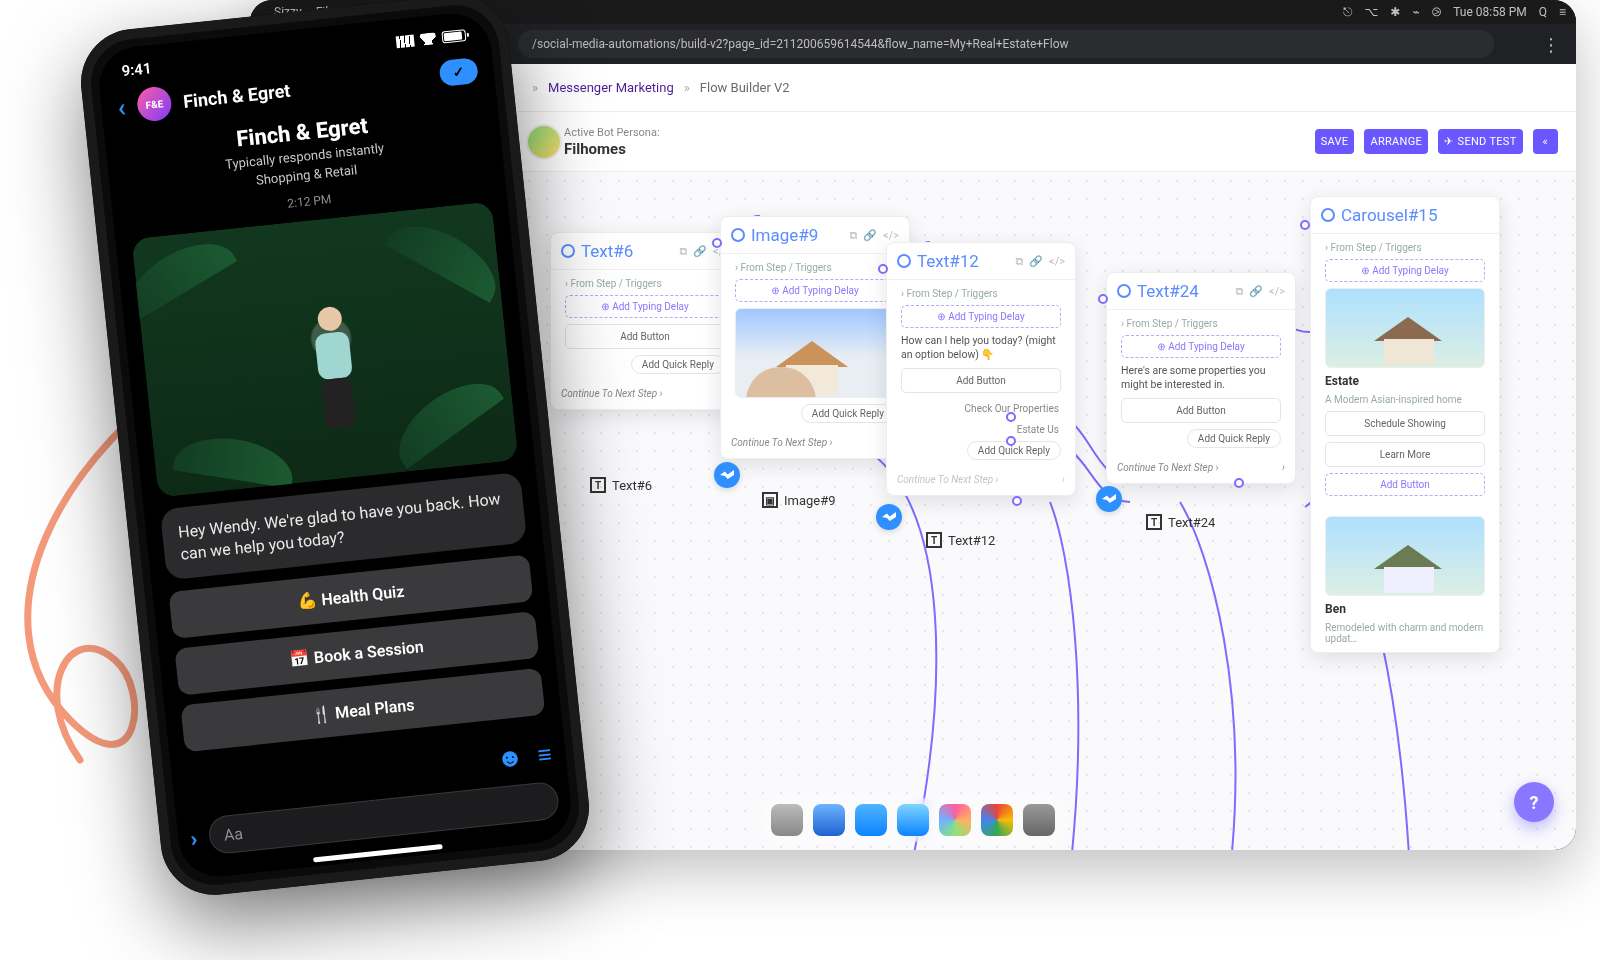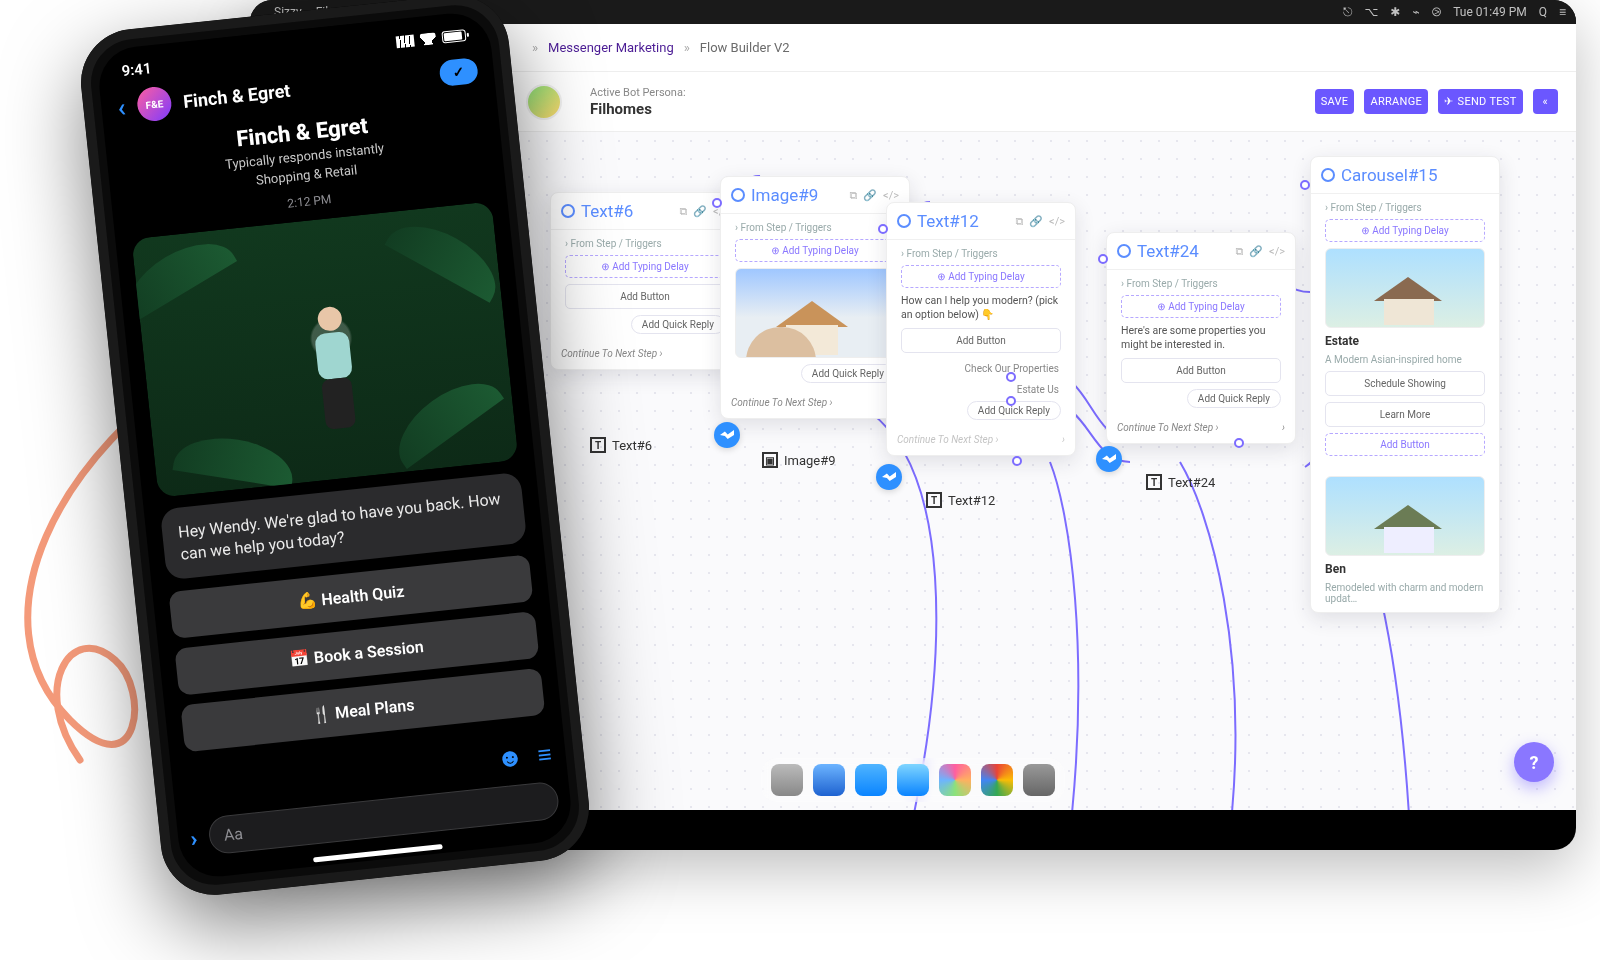--- a/index.html
+++ b/index.html
@@ -42,21 +42,21 @@
     display:flex; align-items:center; gap:10px; padding:0 14px;
     color:#6b6b6b; font-size:13px;
   }
   .fb-header .crumb { color:#4c1d95; }
   .fb-header .sep { color:#aaa; }
 
   .fb-persona {
     height:60px; background:#fff; display:flex; align-items:center; justify-content:space-between;
     padding:0 18px; border-bottom:1px solid #eee;
   }
-  .persona-left { display:flex; align-items:center; gap:28px;}
+  .persona-left { display:flex; align-items:center; gap:2px;}
   .persona-logo { width:36px; height:36px; border-radius:50%; background:linear-gradient(135deg,#8be27a,#ffd86b); border:2px solid #f0f0f0;}
   .persona-text small { display:block; color:#888; font-size:11px;}
   .persona-text b { font-size:15px; color:#333;}
   .fb-actions { display:flex; gap:10px;}
   .fb-btn {
     background:#6b57ff; color:#fff; border:none; border-radius:4px;
     padding:6px 6px; font-size:11px; letter-spacing:.3px; cursor:pointer;
   }
   .fb-btn.sm { padding:6px 10px;}
 
@@ -243,26 +243,32 @@
       <span data-interactable="true">File</span>
       <span data-interactable="true">Edit</span>
       <span data-interactable="true">Vie…</span>
     </div>
     <div class="mac-right">
       <span data-interactable="false">⎋</span>
       <span data-interactable="false">⌥</span>
       <span data-interactable="false">✱</span>
       <span data-interactable="false">⌁</span>
       <span data-interactable="true">⧁</span>
-      <span data-interactable="false">Tue 01:49 PM</span>
+      <span data-interactable="false">Tue 08:58 PM</span>
       <span data-interactable="true">Q</span>
       <span data-interactable="true">≡</span>
     </div>
   </div>
 
+  <div class="browser-top" data-interactable="false">
+    <div class="urlbar" data-interactable="true">
+      <span data-interactable="false">/social-media-automations/build-v2?page_id=211200659614544&amp;flow_name=My+Real+Estate+Flow</span>
+    </div>
+    <span class="browser-menu" data-interactable="true">⋮</span>
+  </div>
 
   <div class="fb-header" data-interactable="false">
     <span style="width:258px"></span>
     <span class="sep" data-interactable="false">»</span>
     <span class="crumb" data-interactable="true">Messenger Marketing</span>
     <span class="sep" data-interactable="false">»</span>
     <span data-interactable="false">Flow Builder V2</span>
   </div>
 
   <div class="fb-persona" data-interactable="false">
@@ -358,21 +364,21 @@
         <span class="title" data-interactable="false">Text#12</span>
         <span class="tools">
           <span data-interactable="true">⧉</span>
           <span data-interactable="true">🔗</span>
           <span data-interactable="true">&lt;/&gt;</span>
         </span>
       </div>
       <div class="node-body">
         <div class="muted" data-interactable="false">› <span>From Step / Triggers</span></div>
         <div class="dashed" data-interactable="true">⊕ Add Typing Delay</div>
-        <div class="msg" data-interactable="true">How can I help you modern? (pick an option below) 👇</div>
+        <div class="msg" data-interactable="true">How can I help you today? (might an option below) 👇</div>
         <div class="pill" data-interactable="true">Add Button</div>
         <div class="row-right" data-interactable="true">Check Our Properties</div>
         <div class="row-right" data-interactable="true">Estate Us</div>
         <div class="qr" data-interactable="true">Add Quick Reply</div>
       </div>
       <div class="node-foot">
         <span data-interactable="true" style="opacity:.5">Continue To Next Step ›</span>
           <span style="opacity:.5">›</span>
       </div>
     </div>

